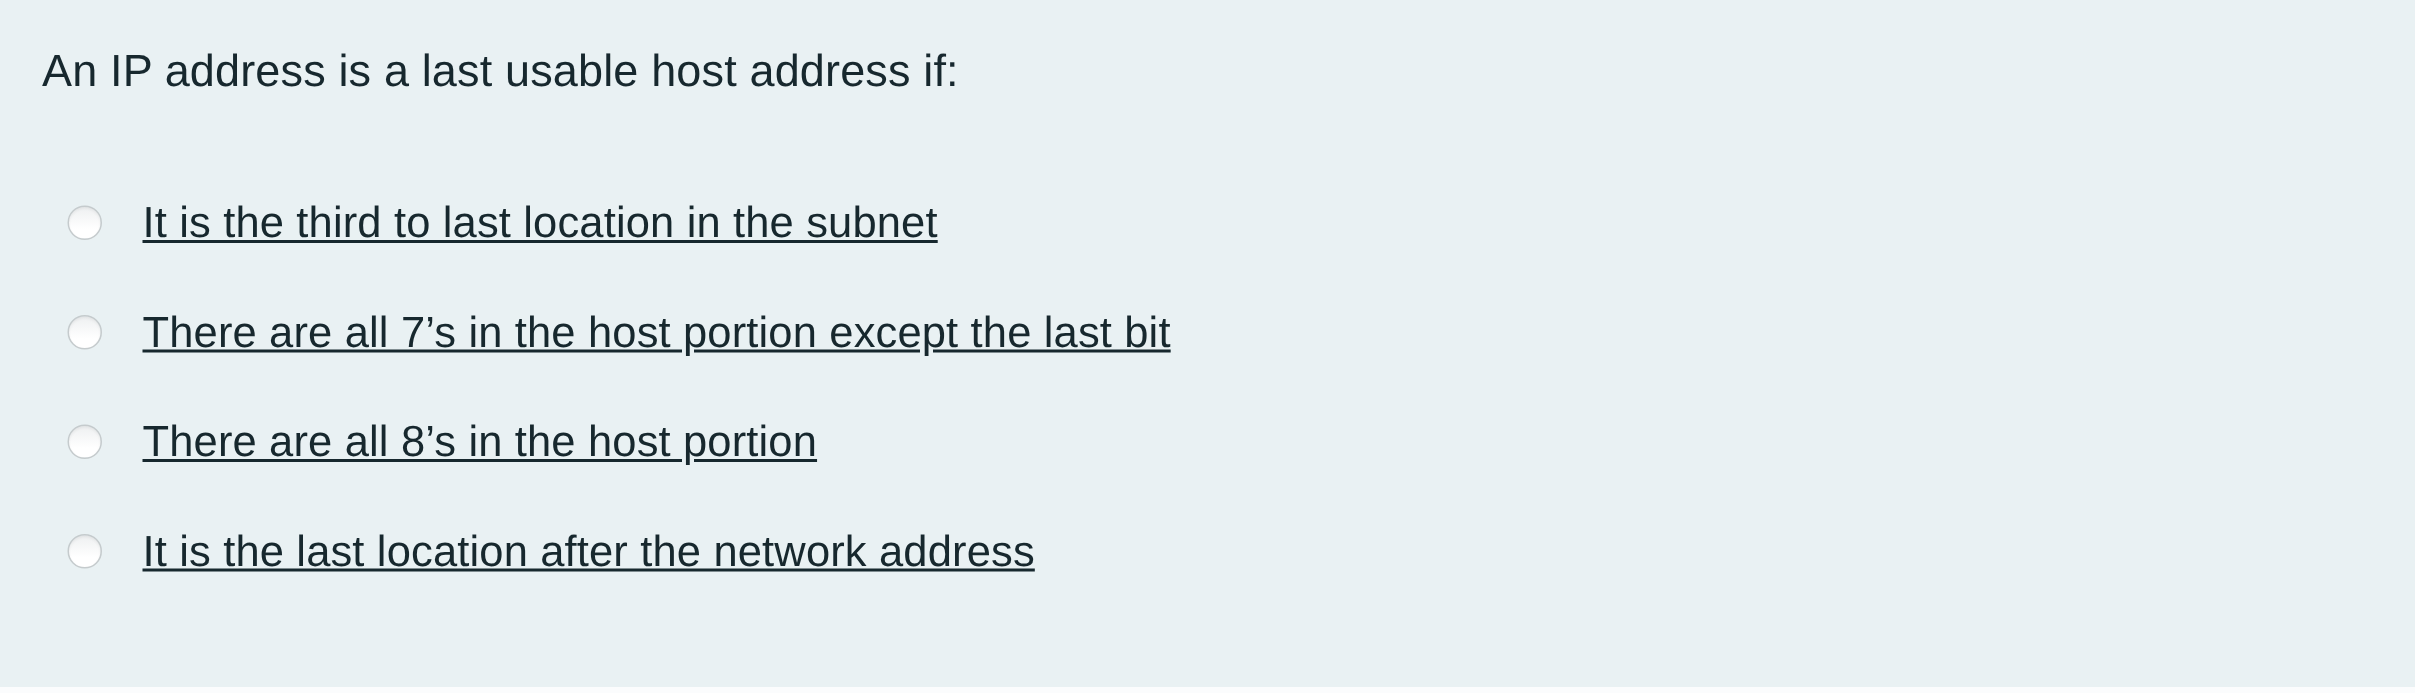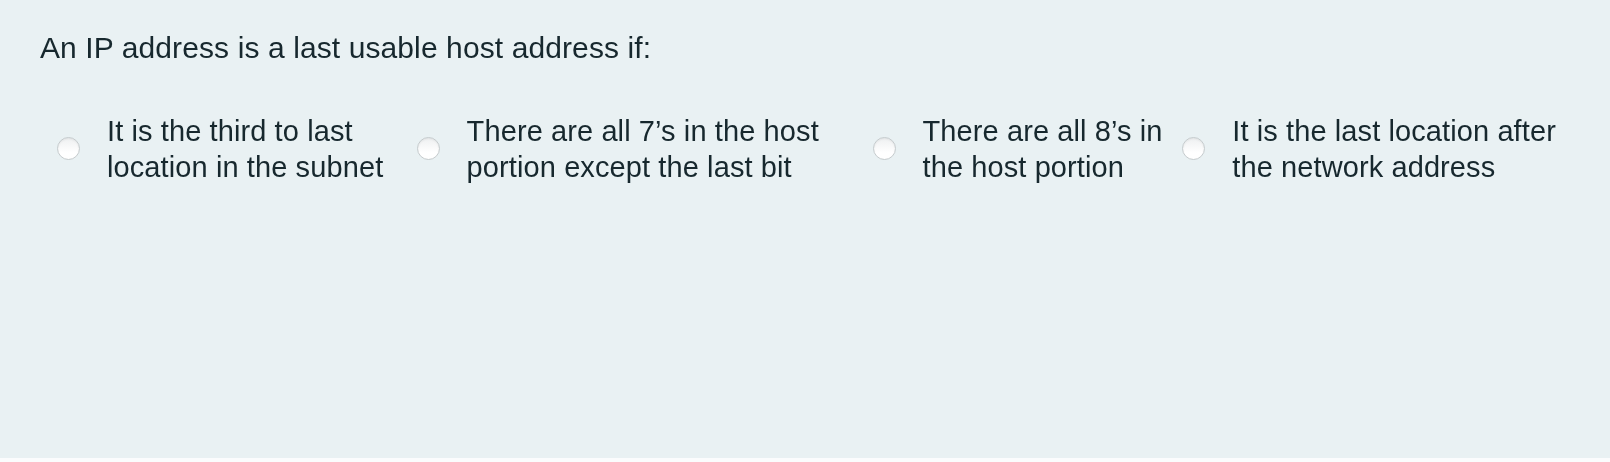--- a/index.html
+++ b/index.html
@@ -9,34 +9,35 @@
   body {
     width: 1610px;
     height: 462px;
     background: #e9f1f3;
     font-family: "Liberation Sans", sans-serif;
     color: #17282e;
     position: relative;
     overflow: hidden;
   }
   .panel {
-    padding: 24px 28px 0 40px;
+    padding: 24px 28px 0 28px;
   }
   .question-title {
     margin: 4px 0 0 0;
     font-size: 30px;
     font-weight: 400;
     line-height: 40px;
     letter-spacing: 0.1px;
   }
   .options {
     margin-top: 44px;
     padding-left: 17px;
     display: flex;
-    flex-direction: row;
+    flex-direction: column;
+    text-decoration: underline;
   }
   .option-row {
     display: flex;
     align-items: center;
     height: 73px;
     cursor: pointer;
   }
   .radio {
     width: 23px;
     height: 23px;

